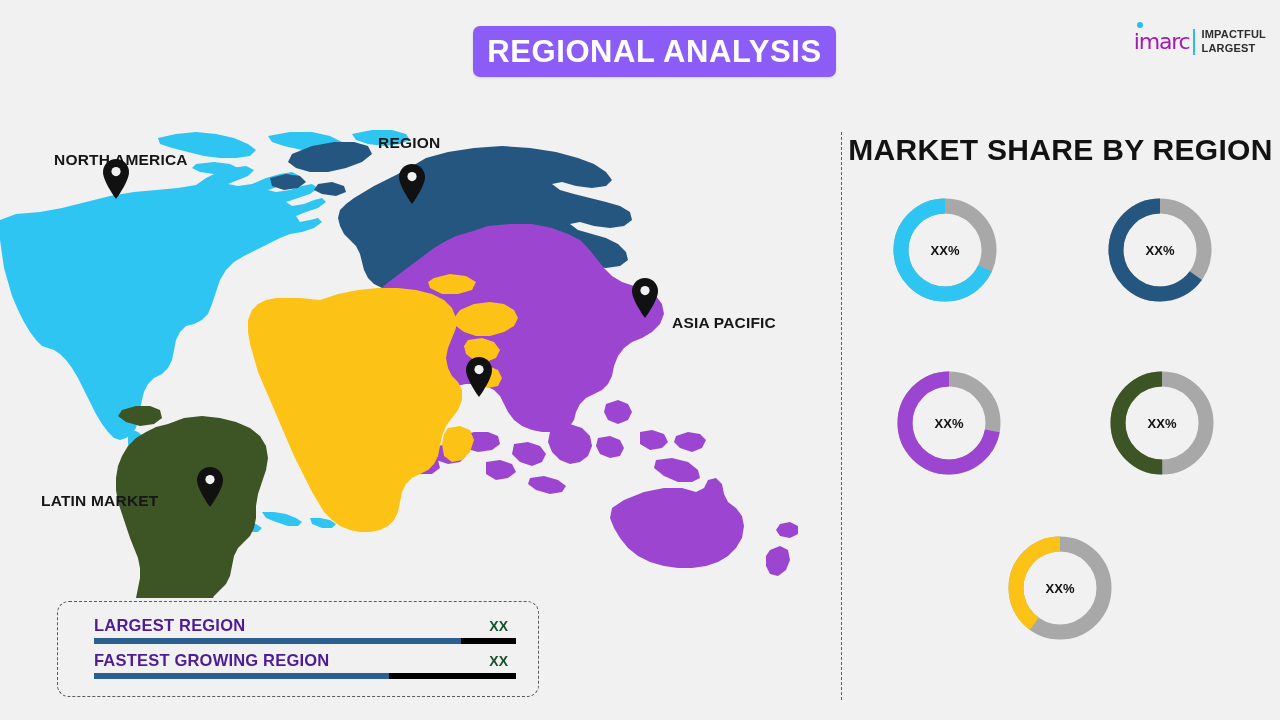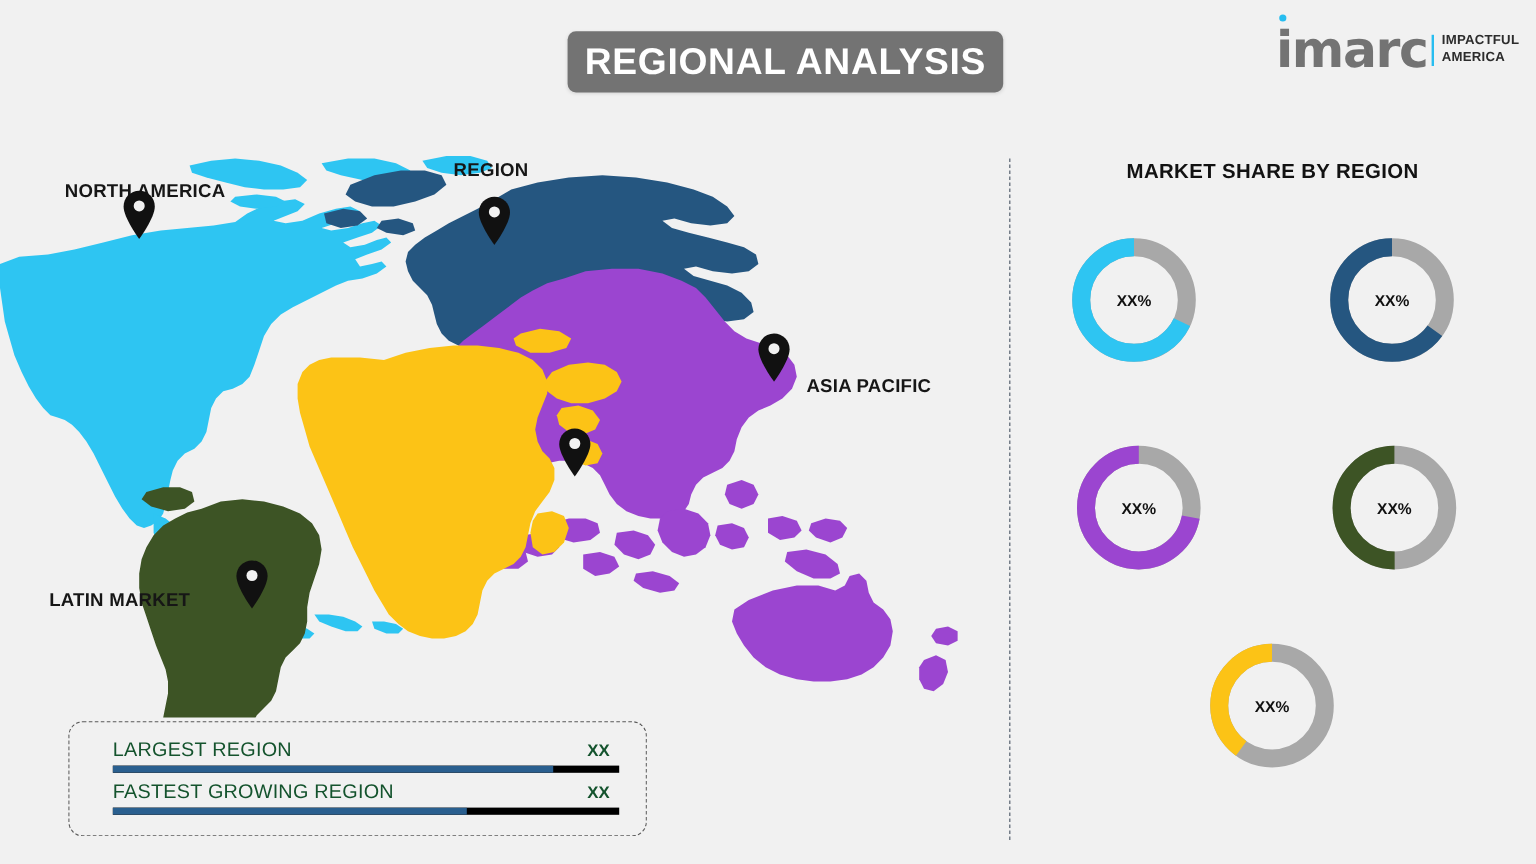--- a/index.html
+++ b/index.html
@@ -21,21 +21,21 @@
     overflow: hidden;
   }
 
   
   #title-banner {
     position: absolute;
     left: 473px;
     top: 26px;
     width: 363px;
     height: 51px;
-    background: #737373;
+    background: #8b5cf6;
     border-radius: 7px;
     display: flex;
     align-items: center;
     justify-content: center;
     box-shadow: 0 1px 3px rgba(0,0,0,0.10);
   }
   #title-banner .txt {
     color: #ffffff;
     font-size: 31px;
     font-weight: bold;
@@ -47,25 +47,25 @@
   #logo {
     position: absolute;
     right: 14px;
     top: 22px;
     height: 40px;
     display: flex;
     align-items: center;
   }
   #logo .wordmark {
     position: relative;
-    font-size: 42px;
-    font-weight: bold;
+    font-size: 22px;
+    font-weight: normal;
     letter-spacing: -1.2px;
     line-height: 1;
-    color: #737373;
+    color: #a21caf;
     font-family: "DejaVu Sans", sans-serif;
   }
   #logo .wordmark .dot {
     position: absolute;
     left: 3px;
     top: -9px;
     width: 6px;
     height: 6px;
     border-radius: 50%;
     background: #27bdf0;
@@ -141,22 +141,22 @@
     padding: 14px 22px 10px 36px;
   }
   .legend-row { position: relative; margin-bottom: 7px; }
   .legend-row .row-top {
     display: flex;
     align-items: baseline;
     justify-content: space-between;
   }
   .legend-row .row-label {
     font-size: 16.5px;
-    font-weight: normal;
-    color: #14532d;
+    font-weight: bold;
+    color: #4c1d95;
     letter-spacing: 0.2px;
   }
   .legend-row .row-value {
     font-size: 14px;
     font-weight: bold;
     color: #14532d;
     padding-right: 8px;
   }
   .legend-row .bar {
     margin-top: 3px;
@@ -172,21 +172,21 @@
     background: #2a5f8f;
   }
 
   
   #share-title {
     position: absolute;
     left: 841px;
     top: 133px;
     width: 439px;
     text-align: center;
-    font-size: 17px;
+    font-size: 30px;
     font-weight: bold;
     color: #121212;
     letter-spacing: 0.3px;
   }
   .donut {
     position: absolute;
     width: 110px;
     height: 110px;
   }
   .donut svg { display: block; }
@@ -218,21 +218,21 @@
   </div>
 
   <div id="logo">
     <span class="wordmark">
       <span class="dot"></span>
       <span>imarc</span>
     </span>
     <span class="divider"></span>
     <span class="tagline">
       <span>IMPACTFUL</span><br>
-      <span>AMERICA</span>
+      <span>LARGEST</span>
     </span>
   </div>
 
   <div id="vdivider"></div>
 
   <div id="map-wrap">
     <svg viewBox="0 0 820 470" xmlns="http://www.w3.org/2000/svg" shape-rendering="geometricPrecision">
       <g>
         <path fill="#2ec5f2" d="M0 92 L16 86 L40 84 L62 80 L86 74 L110 68 L134 64 L156 62 L178 60 L196 57 L206 50 L218 44 L232 40 L246 38 L254 42 L248 48 L238 52 L228 56 L238 58 L252 56 L266 50 L280 46 L292 44 L300 48 L292 54 L280 58 L268 62 L276 64 L290 62 L302 58 L312 56 L318 60 L310 66 L298 70 L286 74 L292 78 L304 76 L314 72 L322 70 L326 74 L318 80 L306 84 L296 88 L300 94 L310 92 L318 90 L322 94 L314 100 L302 104 L290 106 L280 110 L268 116 L256 122 L244 128 L234 134 L226 142 L220 152 L216 164 L212 176 L208 186 L202 192 L194 196 L186 198 L180 204 L176 212 L174 222 L172 232 L168 240 L162 246 L154 250 L148 256 L144 264 L142 272 L140 282 L138 292 L136 300 L132 306 L126 310 L120 312 L114 310 L108 304 L102 296 L96 286 L90 274 L84 262 L78 250 L72 240 L66 232 L60 226 L54 222 L48 220 L42 218 L36 212 L30 204 L24 194 L18 182 L12 168 L8 154 L4 140 L2 126 L0 112 Z"></path>
         <path fill="#2ec5f2" d="M128 300 L138 304 L148 312 L156 322 L162 334 L166 346 L170 356 L176 364 L184 370 L192 374 L200 376 L206 380 L210 386 L212 392 L208 396 L200 396 L192 392 L184 386 L176 380 L168 374 L160 368 L152 360 L144 350 L138 340 L132 328 L128 316 Z"></path>

